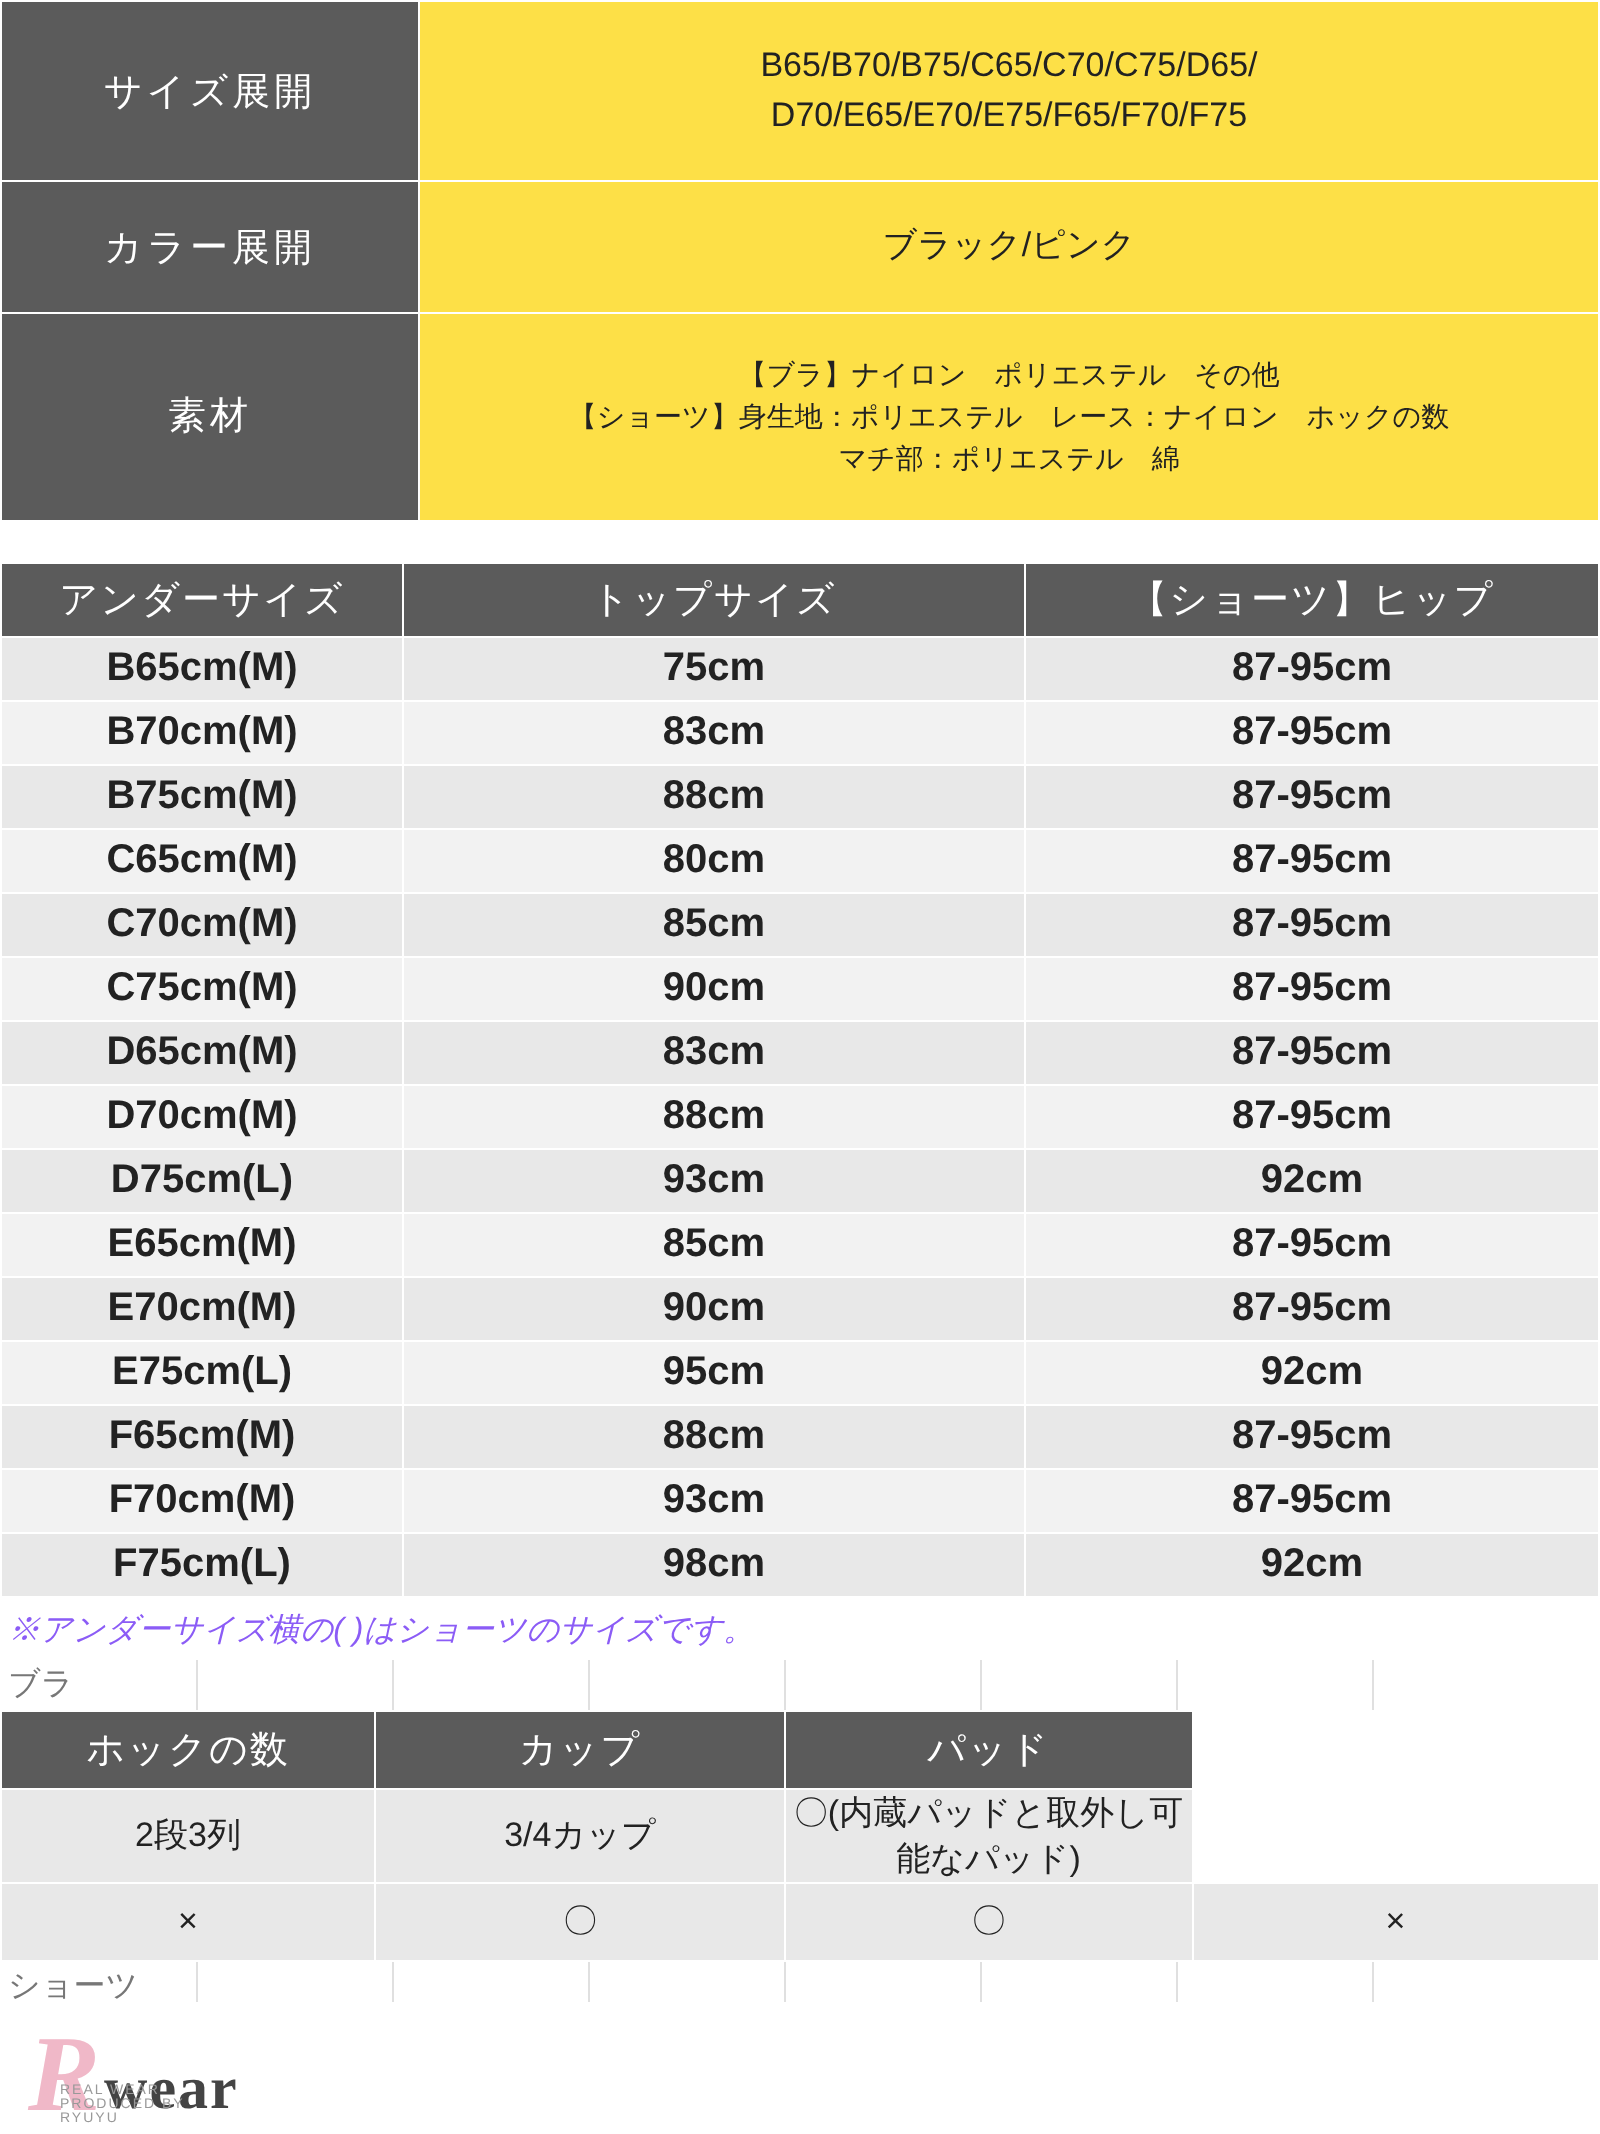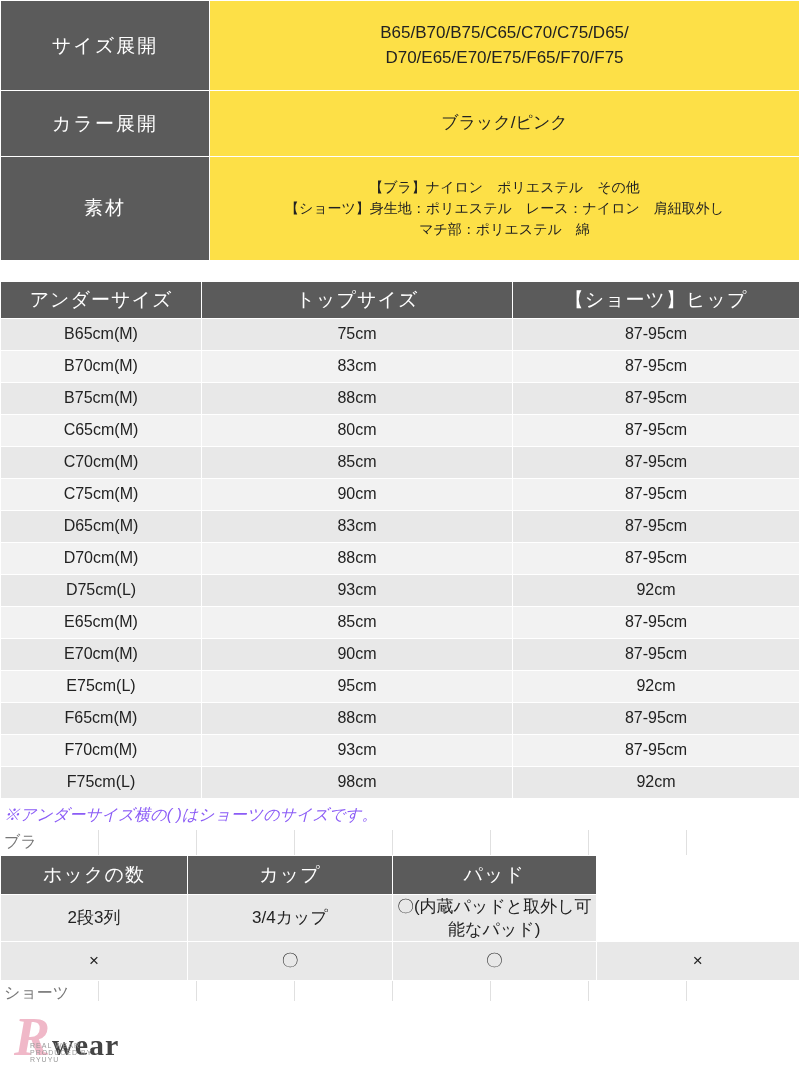--- a/index.html
+++ b/index.html
@@ -62,23 +62,24 @@
   .size-table { margin-top: 20px; }
   .size-head td {
     background: #5b5b5b;
     color: #ffffff;
     font-size: 19px;
     height: 36px;
     letter-spacing: 1px;
   }
   .size-row td {
     background: #e8e8e8;
-    font-size: 16px;
+    font-size: 20px;
     height: 31px;
     color: #222222;
+    font-weight: bold;
   }
   .size-row.alt td { background: #f2f2f2; }
   .col-under { width: 200px; }
   .col-top { width: 310px; }
 
   
   .note {
     font-size: 16px;
     padding: 6px 2px 4px 4px;
     color: #8b5cf6;
@@ -185,21 +186,21 @@
         </td>
       </tr>
       <tr>
         <td class="spec-label">カラー展開</td>
         <td class="spec-value">ブラック/ピンク</td>
       </tr>
       <tr>
         <td class="spec-label tall">素材</td>
         <td class="spec-value">
           <div class="material-line1">【ブラ】ナイロン　ポリエステル　その他</div>
-          <div class="material-line2">【ショーツ】身生地：ポリエステル　レース：ナイロン　肩紐取外し</div>
+          <div class="material-line2">【ショーツ】身生地：ポリエステル　レース：ナイロン　ホックの数</div>
           <div class="material-line3">マチ部：ポリエステル　綿</div>
         </td>
       </tr>
     </tbody>
   </table>
 
   <table class="size-table">
     <tbody>
       <tr class="size-head">
         <td class="col-under">アンダーサイズ</td>

